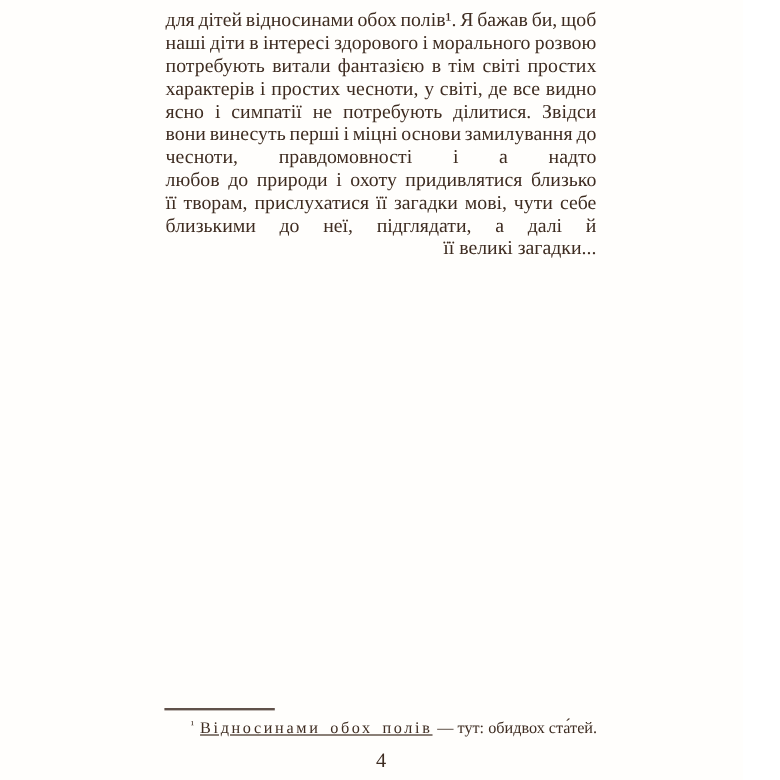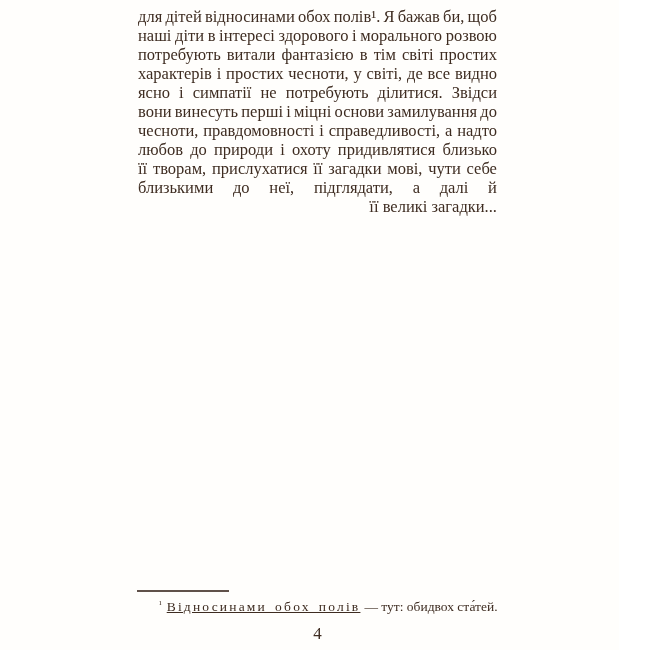--- a/index.html
+++ b/index.html
@@ -140,21 +140,20 @@
         <span>і</span>
         <span>міцні</span>
         <span>основи</span>
         <span>замилування</span>
         <span>до</span>
       </p>
     <p class="bline">
         <span>чесноти,</span>
         <span>правдомовності</span>
         <span>і</span>
-        <span>справедливості,</span>
         <span>а</span>
         <span>надто</span>
       </p>
     <p class="bline">
         <span>любов</span>
         <span>до</span>
         <span>природи</span>
         <span>і</span>
         <span>охоту</span>
         <span>придивлятися</span>

